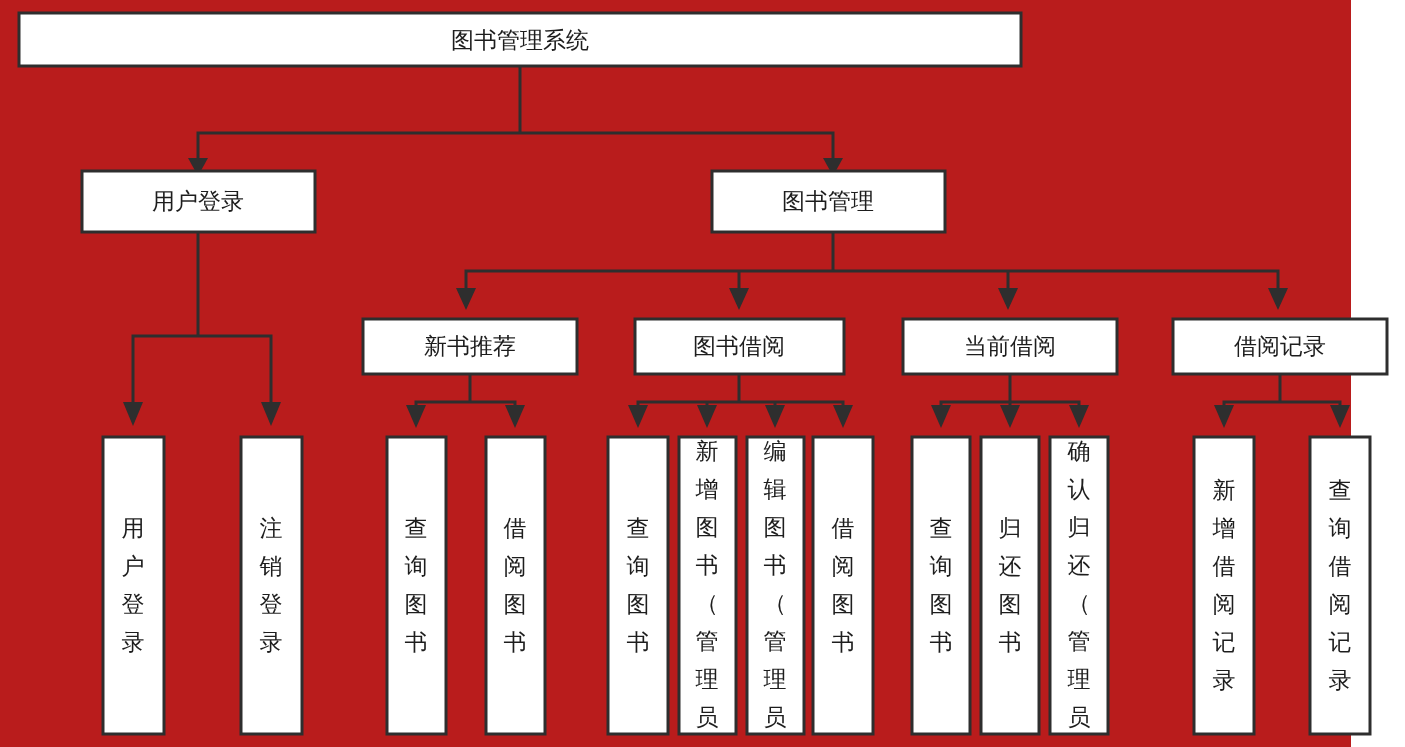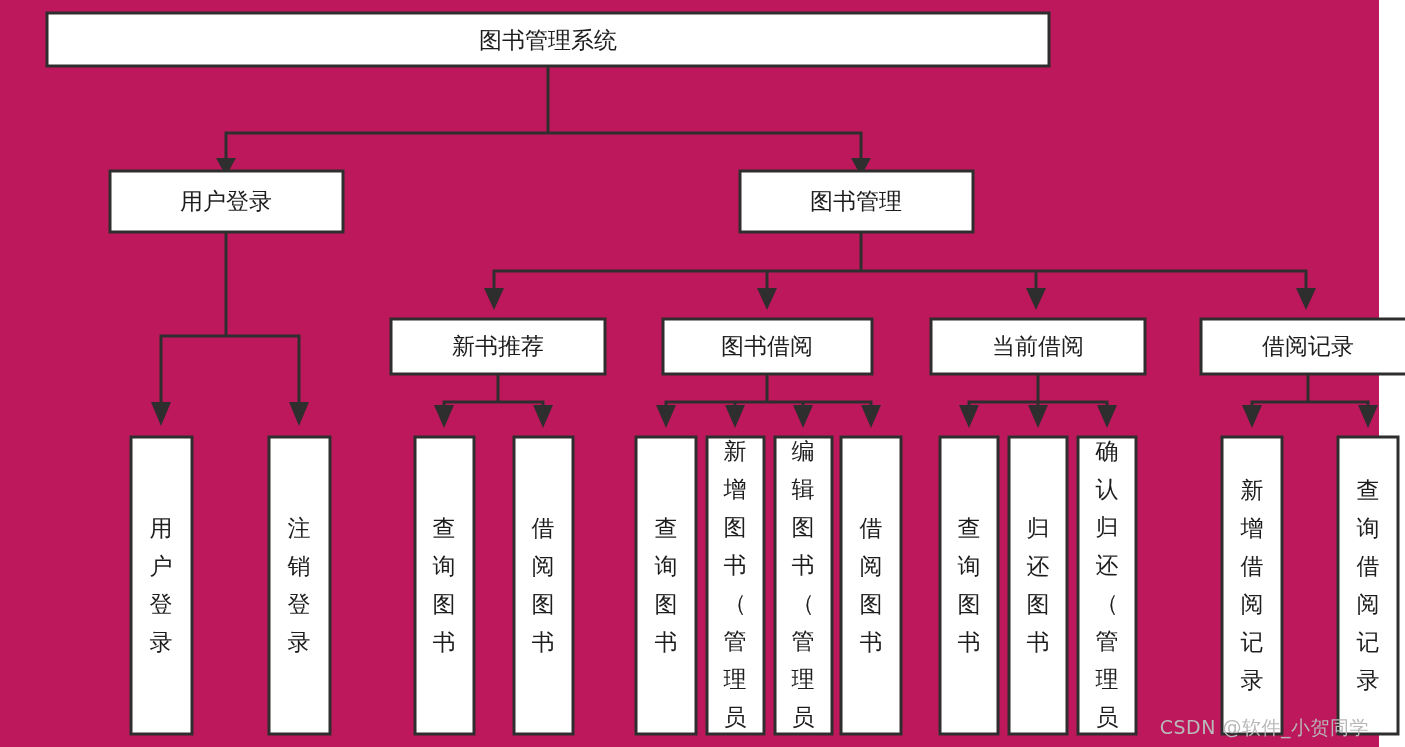--- a/index.html
+++ b/index.html
@@ -11,22 +11,21 @@
   body {
     width: 1405px;
     height: 747px;
     overflow: hidden;
     font-family: "DejaVu Sans", "Liberation Sans", sans-serif;
   }
   #diagram-root {
     position: relative;
     width: 1351px;
     height: 747px;
-    background: #be185d;
-    padding-left: 28px;
+    background: #b91c1c;
   }
   svg#flowchart {
     display: block;
     width: 1405px;
     height: 747px;
   }
   .node-rect {
     fill: #ffffff;
     stroke: #2e2e2e;
     stroke-width: 3;
@@ -190,14 +189,13 @@
     <g>
       <rect class="node-rect" x="1194" y="437" width="60" height="297"></rect>
       <text class="node-label-v" x="1224" y="0"><tspan x="1224" y="497.5">新</tspan><tspan x="1224" y="535.5">增</tspan><tspan x="1224" y="573.5">借</tspan><tspan x="1224" y="611.5">阅</tspan><tspan x="1224" y="649.5">记</tspan><tspan x="1224" y="687.5">录</tspan></text>
     </g>
     <g>
       <rect class="node-rect" x="1310" y="437" width="60" height="297"></rect>
       <text class="node-label-v" x="1340" y="0"><tspan x="1340" y="497.5">查</tspan><tspan x="1340" y="535.5">询</tspan><tspan x="1340" y="573.5">借</tspan><tspan x="1340" y="611.5">阅</tspan><tspan x="1340" y="649.5">记</tspan><tspan x="1340" y="687.5">录</tspan></text>
     </g>
   </svg>
 
-  <div class="watermark">CSDN @软件_小贺同学</div>
 </div>
 
 </body></html>

